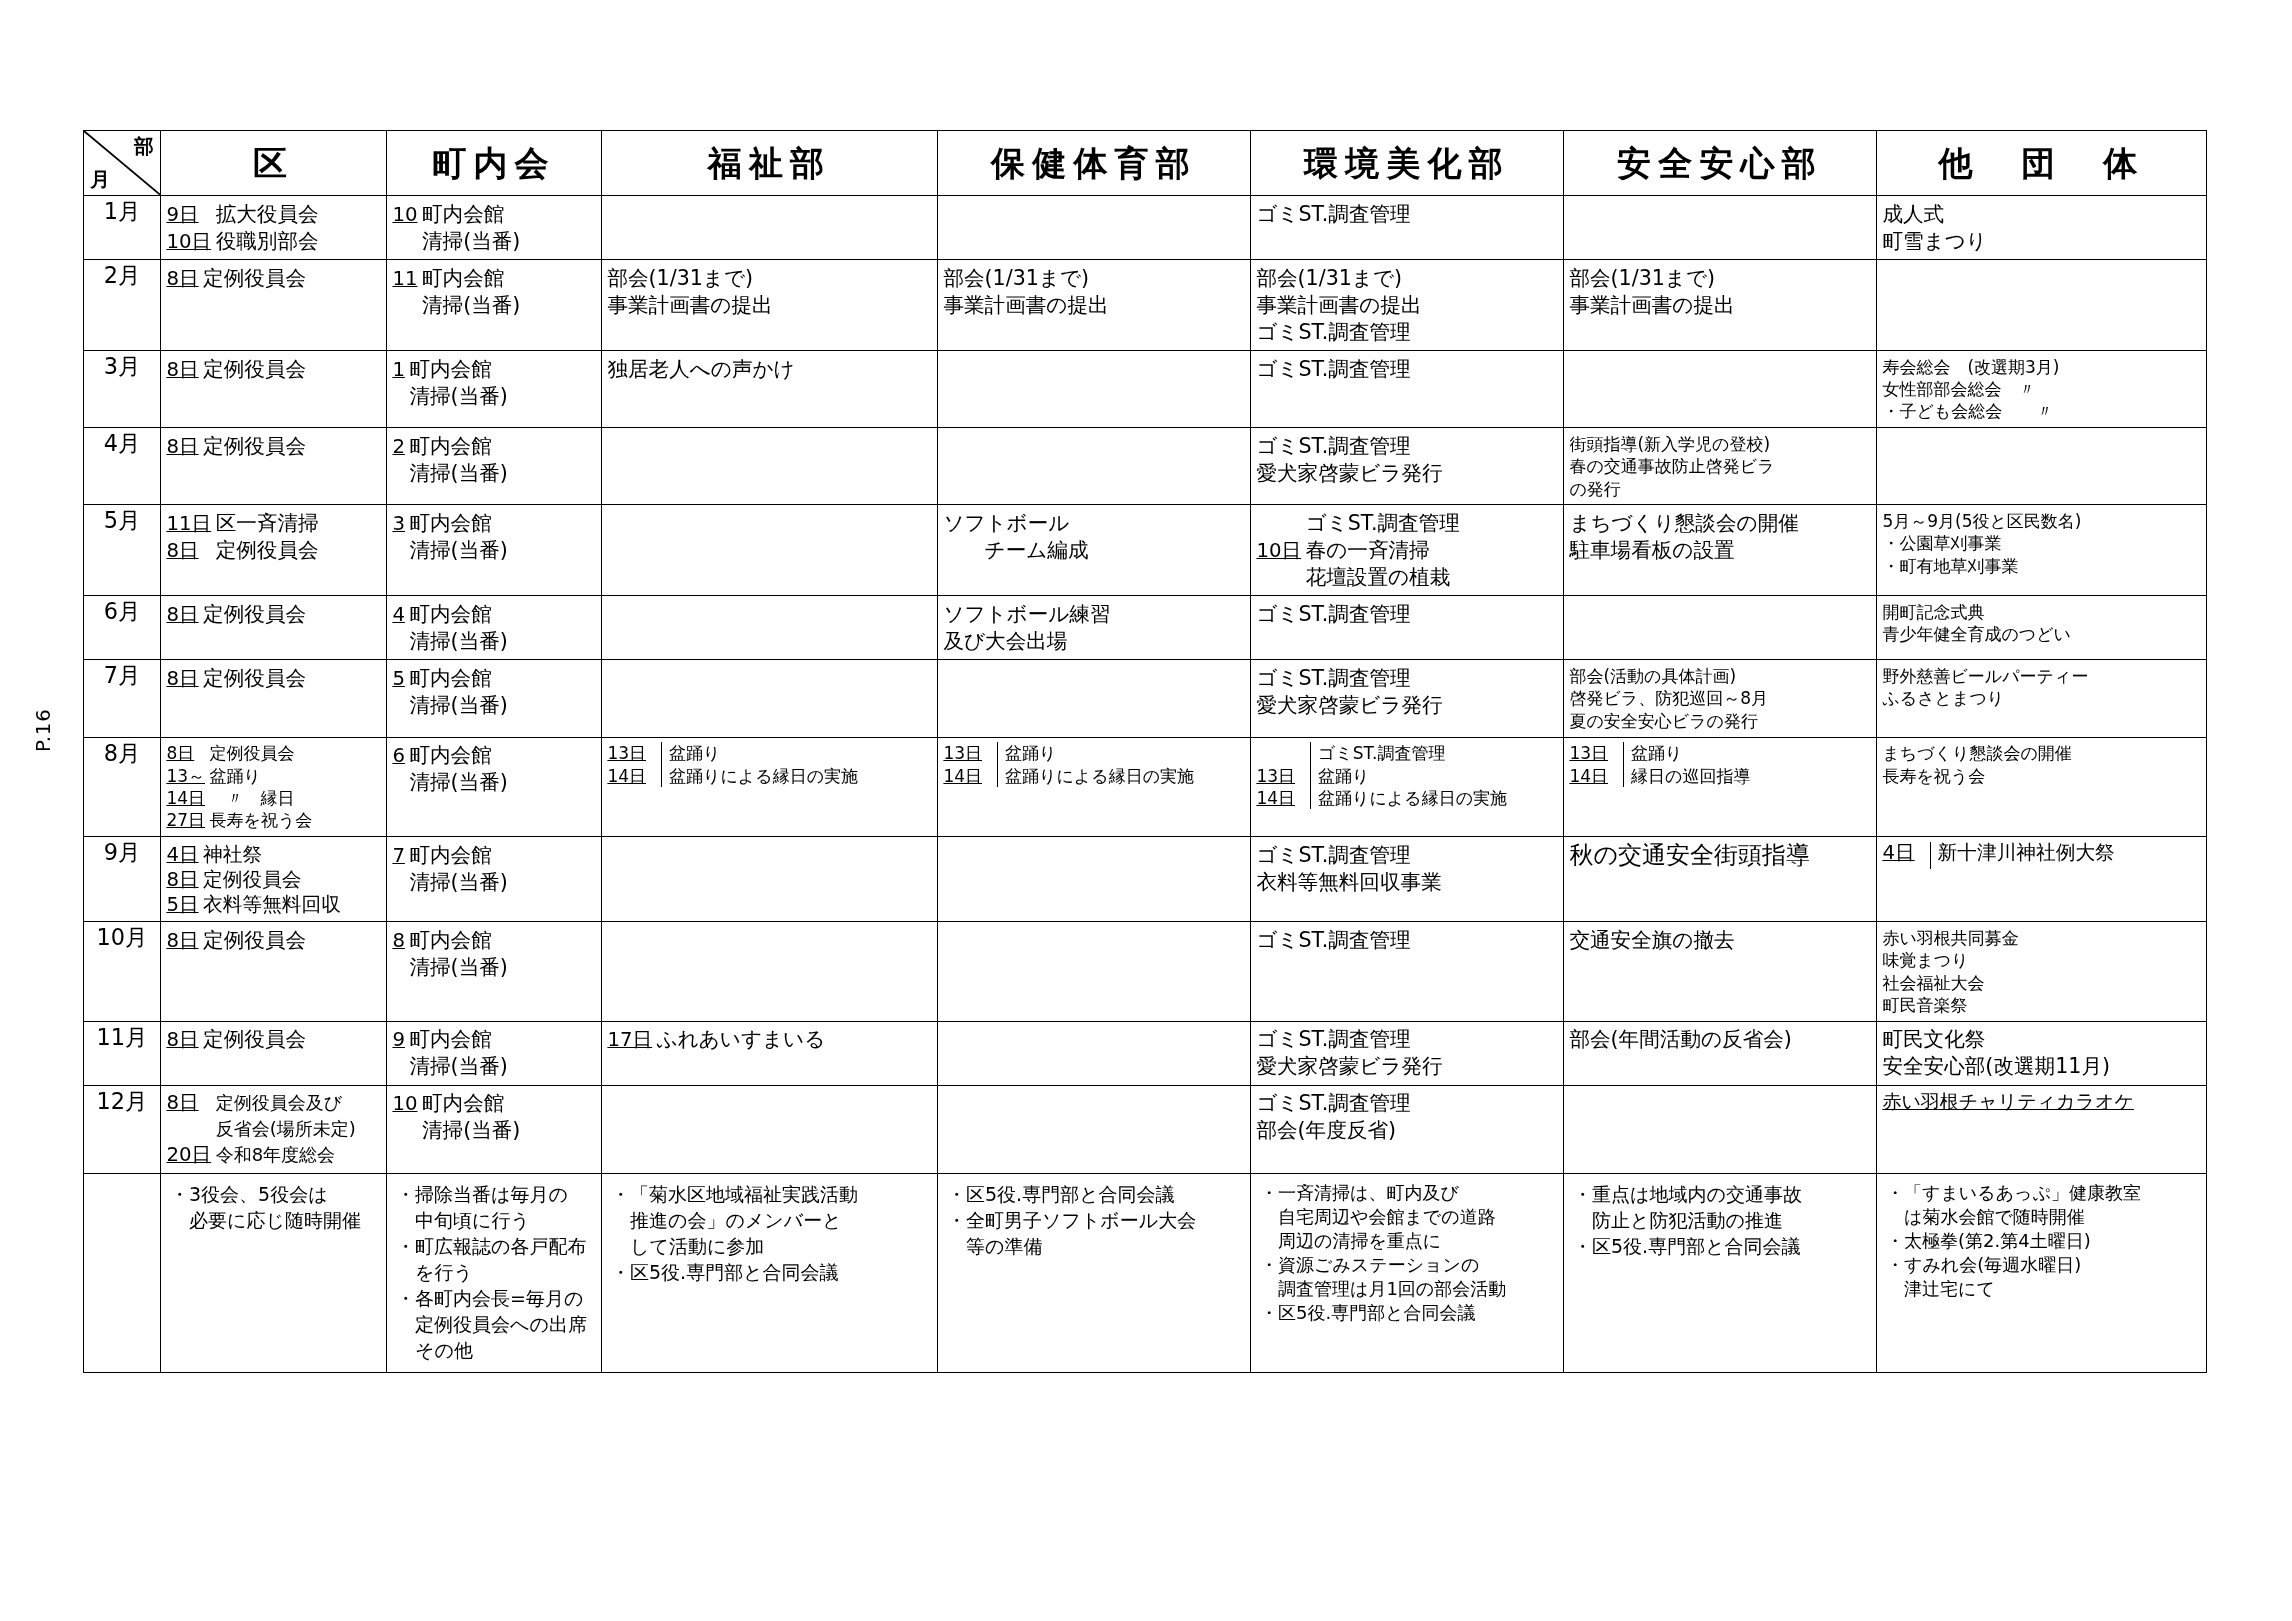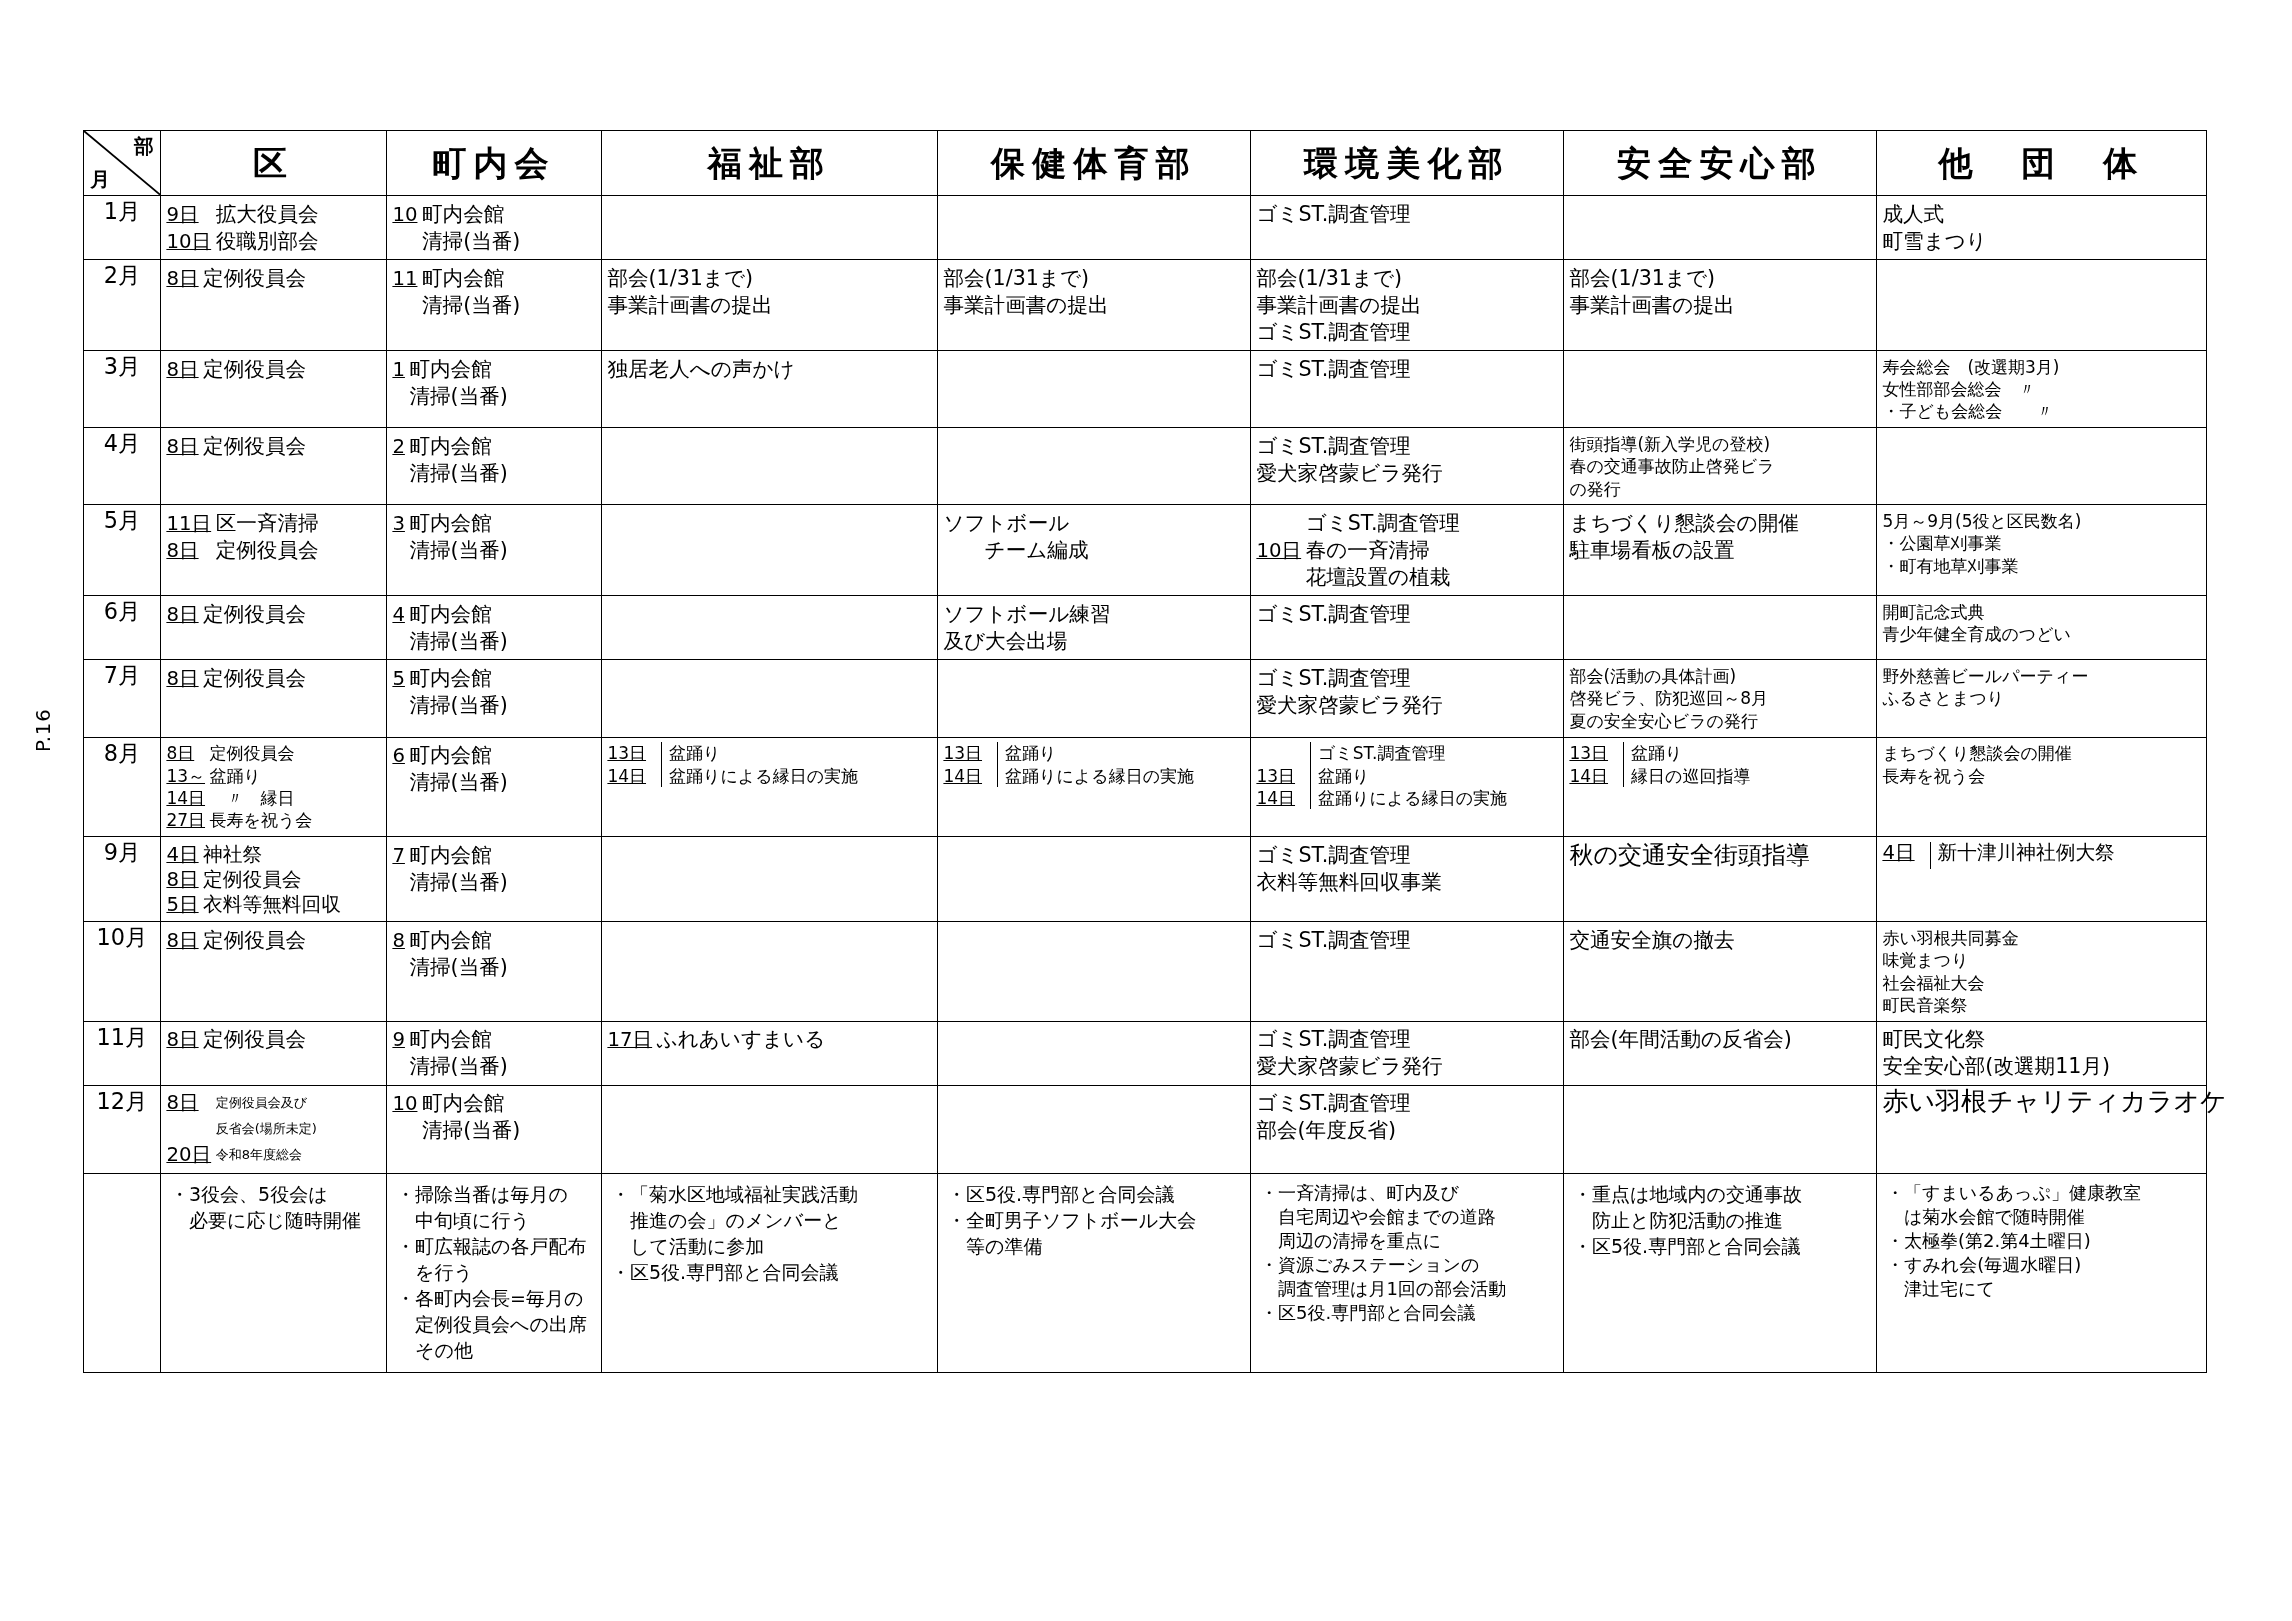--- a/index.html
+++ b/index.html
@@ -593,21 +593,21 @@
           </td>
       </tr>
 
       <tr class="row small">
         <td class="month-cell" style="font-size:22.4px;">12月</td>
         <td>
             <div class="cellwrap">
               <div class="daycol" style="font-size:19.7px;line-height:26px;">8日
 
 20日</div>
-              <div class="txtcol" style="font-size:13px;line-height:26px;">定例役員会及び
+              <div class="txtcol" style="font-size:18px;line-height:26px;">定例役員会及び
 反省会(場所未定)
 令和8年度総会</div>
             </div>
           </td>
         <td>
             <div class="cellwrap">
               <div class="daycol" style="font-size:19.7px;line-height:27px;">10</div>
               <div class="txtcol" style="font-size:20.6px;line-height:27px;">町内会館
 清掃(当番)</div>
             </div>
@@ -619,21 +619,21 @@
             <div class="txtonly"></div>
           </td>
         <td>
             <div class="txtonly" style="font-size:20.6px;line-height:27px;">ゴミST.調査管理
 部会(年度反省)</div>
           </td>
         <td>
             <div class="txtonly"></div>
           </td>
         <td>
-            <div class="txtonly" style="font-size:26px;">赤い羽根チャリティカラオケ</div>
+            <div class="txtonly" style="font-size:19px;text-decoration:underline;">赤い羽根チャリティカラオケ</div>
           </td>
       </tr>
 
       <tr class="row">
         <td></td>
         <td>
             <div class="notes">・3役会、5役会は
 　必要に応じ随時開催</div>
           </td>
         <td>

